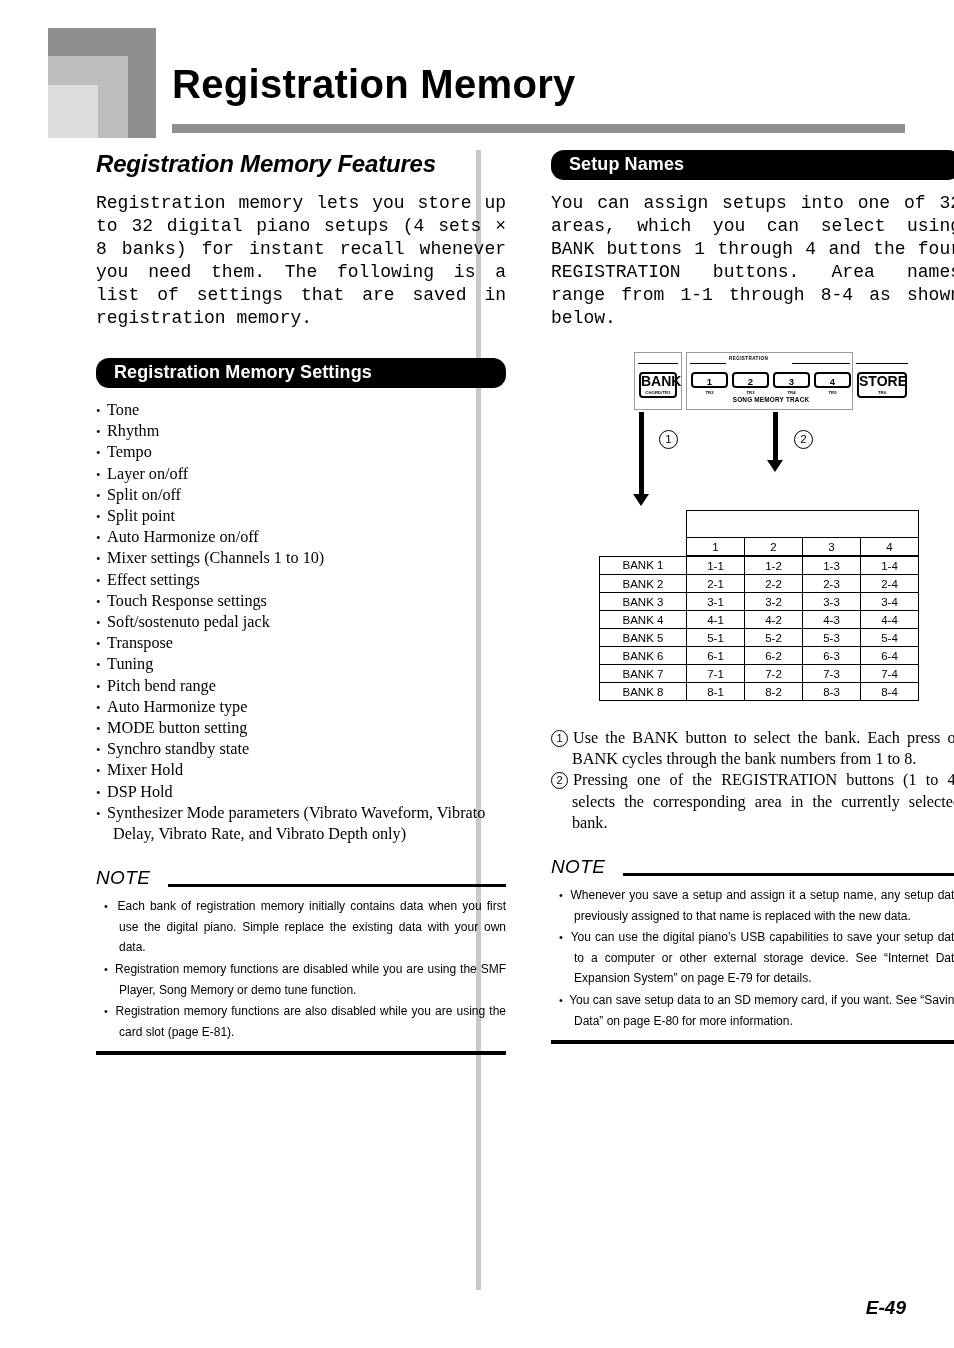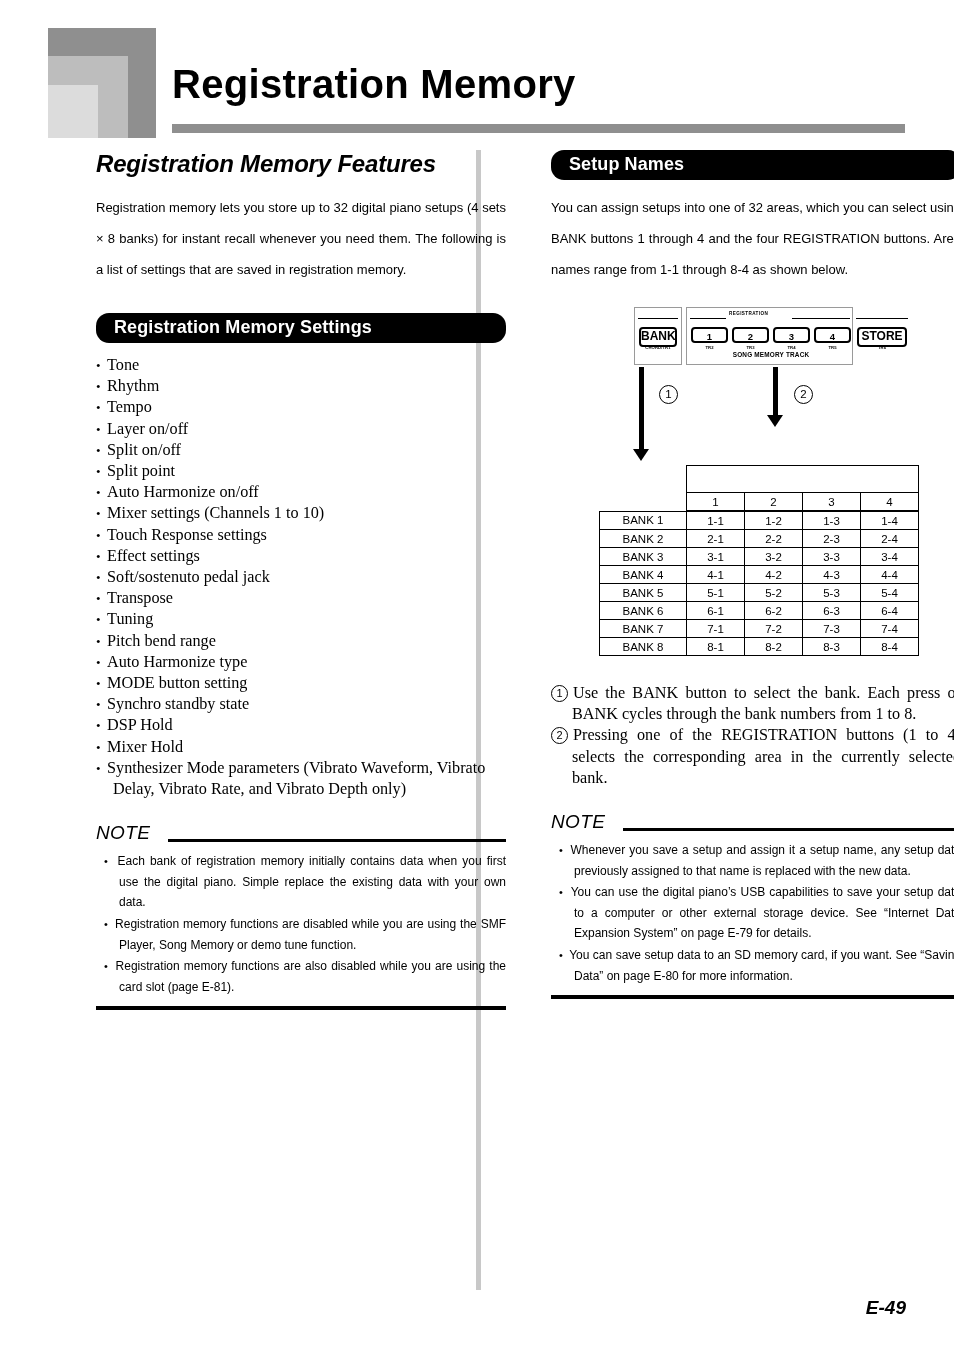--- a/index.html
+++ b/index.html
@@ -90,23 +90,23 @@
     padding: 4px 0 5px 18px;
     font-family: "Liberation Sans", "DejaVu Sans", sans-serif;
     font-weight: bold;
     font-size: 18px;
     letter-spacing: 0.1px;
     margin: 0;
   }
 
   
   .body-text {
-    font-family: Liberation Sans, sans-serif;
-    font-size: 13px;
-    line-height: 31px;
+    font-family: Liberation Mono, monospace;
+    font-size: 18px;
+    line-height: 23px;
     text-align: justify;
     margin: 0;
   }
 
   
   ul.feature-list {
     list-style: none;
     margin: 12px 0 0 0;
     padding: 0;
   }
@@ -210,21 +210,21 @@
     border: 2px solid #000;
     border-radius: 4px;
     box-sizing: border-box;
     background: #fff;
     font-family: "Liberation Sans", "DejaVu Sans", sans-serif;
     font-weight: bold;
     text-align: center;
     color: #000;
   }
   .panel-key.num { font-size: 9.5px; line-height: 15px; height: 16px; top: 20px; width: 37px; }
-  .panel-key.wide { font-size: 12px; line-height: 15px; height: 20px; top: 20px; }
+  .panel-key.wide { font-size: 14px; line-height: 15px; height: 26px; top: 20px; }
   .micro-label {
     position: absolute;
     font-family: "Liberation Sans", "DejaVu Sans", sans-serif;
     font-weight: bold;
     font-size: 4.2px;
     text-align: center;
     color: #000;
     letter-spacing: 0.1px;
   }
   .reg-caption {
@@ -346,31 +346,31 @@
 
   <ul class="feature-list" id="settings-list">
       <li>Tone</li>
       <li>Rhythm</li>
       <li>Tempo</li>
       <li>Layer on/off</li>
       <li>Split on/off</li>
       <li>Split point</li>
       <li>Auto Harmonize on/off</li>
       <li>Mixer settings (Channels 1 to 10)</li>
+      <li>Effect settings</li>
       <li>Touch Response settings</li>
-      <li>Effect settings</li>
       <li>Soft/sostenuto pedal jack</li>
       <li>Transpose</li>
       <li>Tuning</li>
       <li>Pitch bend range</li>
       <li>Auto Harmonize type</li>
       <li>MODE button setting</li>
       <li>Synchro standby state</li>
+      <li>Mixer Hold</li>
       <li>DSP Hold</li>
-      <li>Mixer Hold</li>
       <li>Synthesizer Mode parameters (Vibrato Waveform, Vibrato Delay, Vibrato Rate, and Vibrato Depth only)</li>
     </ul>
 
   <div class="note-block">
     <div class="note-head">
       <span class="note-label">NOTE</span>
       <span class="note-rule"></span>
     </div>
     <ul class="note-list" id="left-note-list">
         <li>Each bank of registration memory initially contains data when you first use the digital piano. Simple replace the existing data with your own data.</li>

